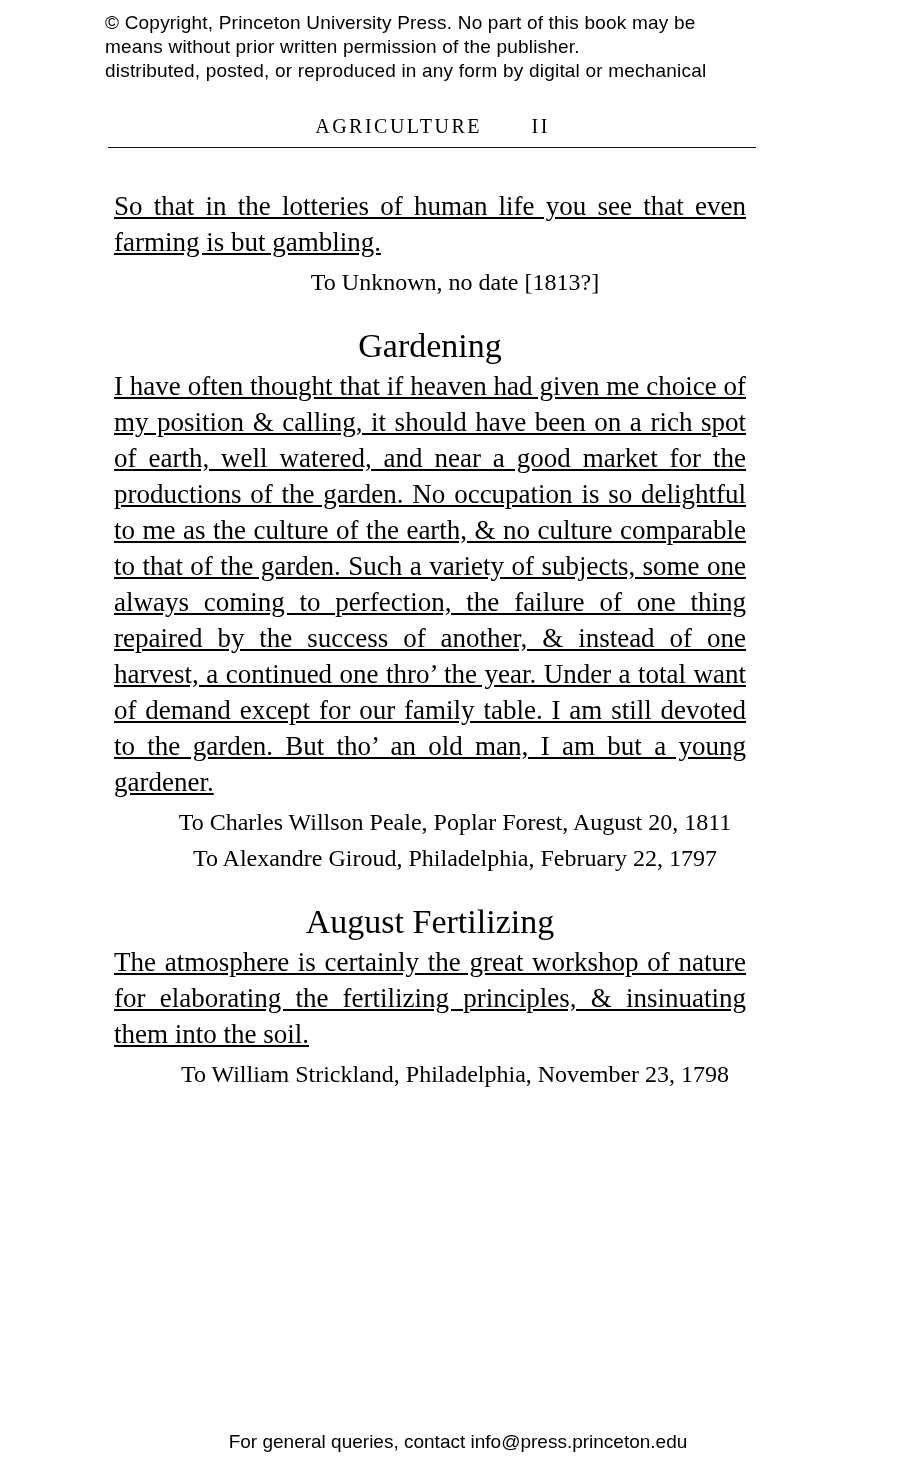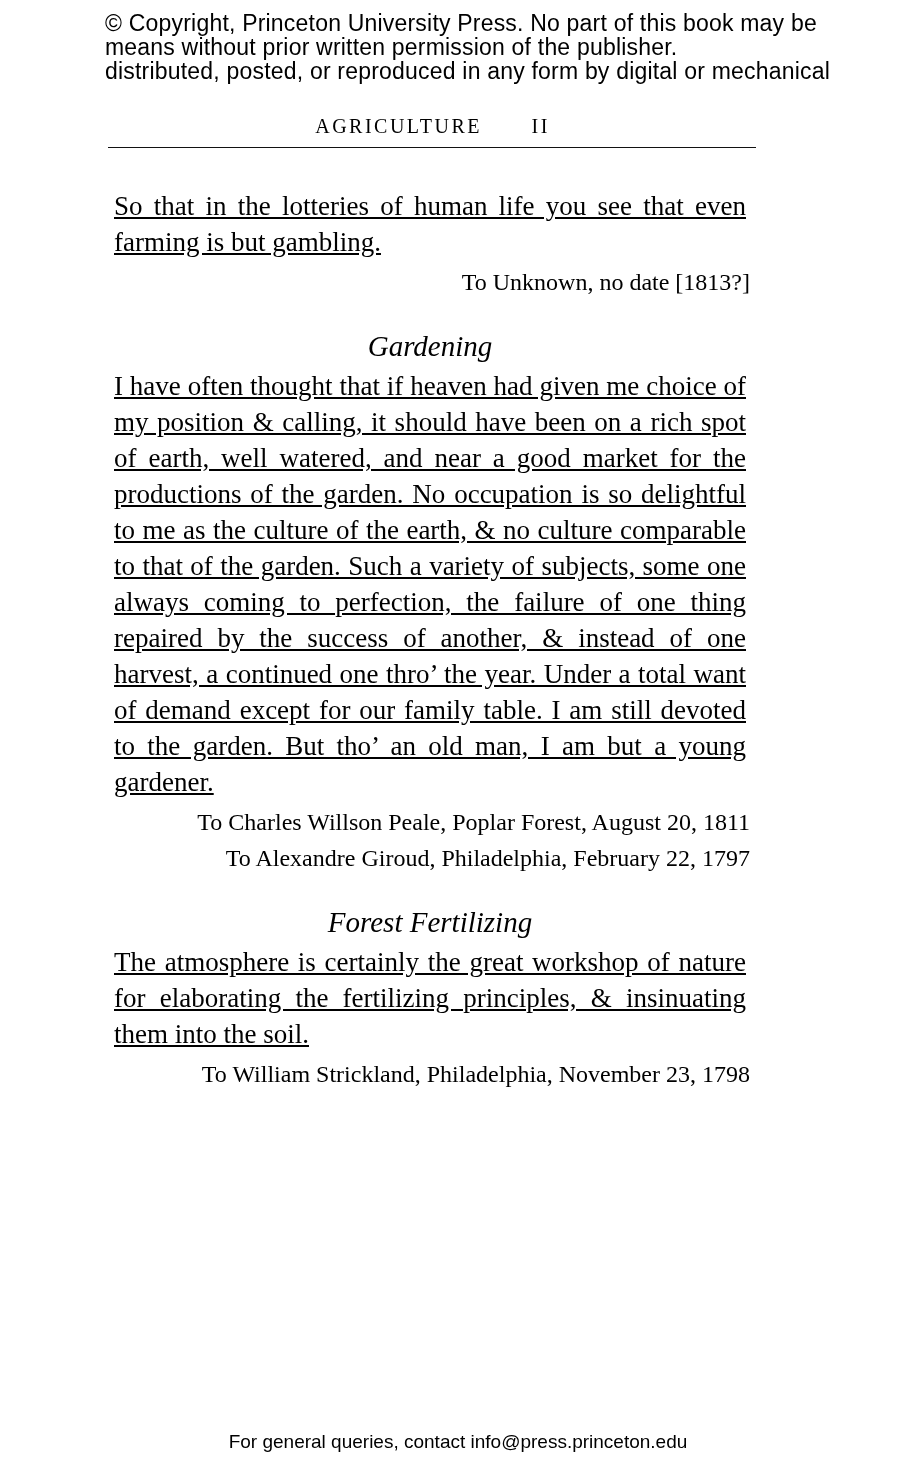--- a/index.html
+++ b/index.html
@@ -15,21 +15,21 @@
     color: #000000;
     overflow: hidden;
   }
 
   
   .copyright {
     position: absolute;
     left: 105px;
     top: 11px;
     font-family: "Liberation Sans", sans-serif;
-    font-size: 23px;
+    font-size: 19px;
     line-height: 24px;
     letter-spacing: 0.2px;
     color: #000000;
   }
 
   
   .running-head {
     position: absolute;
     left: 110px;
     top: 115px;
@@ -69,28 +69,27 @@
     margin: 4px;
     text-align: justify;
     hyphens: auto;
     text-decoration: underline;
     -webkit-hyphens: auto;
   }
   .attribution {
     margin: 0 0 0 50px;
     font-size: 24px;
     line-height: 36px;
-    text-align: right;
+    text-align: center;
   }
   .section-heading {
     margin: 28px 0 0 0;
     font-family: "Liberation Serif", serif;
-    font-style: italic;
     font-weight: normal;
-    font-size: 29px;
+    font-size: 34px;
     line-height: 36px;
     text-align: center;
   }
 
   
   .footer {
     position: absolute;
     left: 0;
     top: 1430px;
     width: 900px;
@@ -124,21 +123,21 @@
 
     <p class="body-para">So that in the lotteries of human life you see that even farming is but gambling.</p>
     <p class="attribution">To Unknown, no date [1813?]</p>
 
     <h2 class="section-heading">Gardening</h2>
     <p class="body-para">I have often thought that if heaven had given me choice of my position &amp; calling, it should have been on a rich spot of earth, well watered, and near a good market for the productions of the garden. No occupation is so delightful to me as the culture of the earth, &amp; no culture comparable to that of the garden. Such a variety of subjects, some one always coming to perfection, the failure of one thing repaired by the success of another, &amp; instead of one harvest, a continued one thro’ the year. Under a total want of demand except for our family table. I am still devoted to the garden. But tho’ an old man, I am but a young gardener.</p>
     <p class="attribution">To Charles Willson Peale, Poplar Forest, August 20, 1811</p>
 
     <p class="attribution">To Alexandre Giroud, Philadelphia, February 22, 1797</p>
 
-    <h2 class="section-heading">Forest Fertilizing</h2>
+    <h2 class="section-heading">August Fertilizing</h2>
     <p class="body-para">The atmosphere is certainly the great workshop of nature for elaborating the fertilizing principles, &amp; insinuating them into the soil.</p>
     <p class="attribution">To William Strickland, Philadelphia, November 23, 1798</p>
 
   </div>
 
   <div class="footer">For general queries, contact info@press.princeton.edu</div>
 
 </div>
 
 </body></html>

